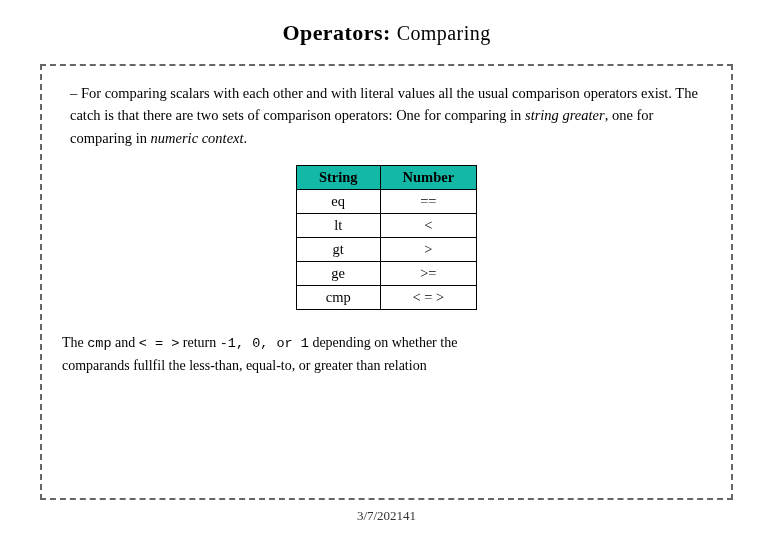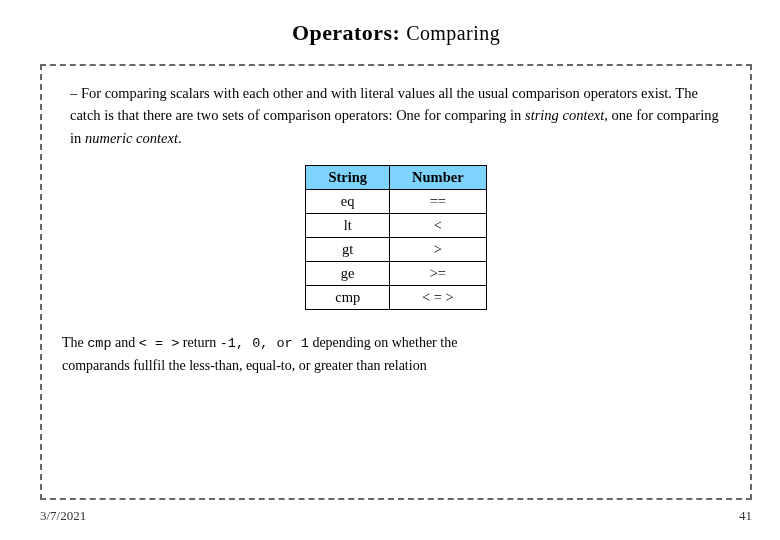--- a/index.html
+++ b/index.html
@@ -9,21 +9,21 @@
       background: #ffffff;
       font-family: 'Times New Roman', Times, serif;
       font-size: 15px;
       color: #000;
       overflow: hidden;
       position: relative;
     }
     .page {
       width: 780px;
       height: 540px;
-      padding: 20px 28px 16px 40px;
+      padding: 20px 47px 16px 40px;
       display: flex;
       flex-direction: column;
     }
     .page-title {
       text-align: center;
       font-size: 22px;
       font-weight: bold;
       margin-bottom: 18px;
       letter-spacing: 0.02em;
     }
@@ -57,34 +57,34 @@
       font-size: 14.5px;
     }
     .comparison-table th,
     .comparison-table td {
       border: 1px solid #000;
       padding: 3px 22px;
       text-align: center;
     }
     .comparison-table th {
       font-weight: bold;
-      background: #7dd3fc;
+      background: #14b8a6;
     }
     .footer-text {
       font-size: 14px;
       line-height: 1.55;
       margin-top: 2px;
     }
     .footer-text code, .inline-code {
       font-family: 'Courier New', Courier, monospace;
       font-size: 13.5px;
     }
     .page-footer {
       display: flex;
-      justify-content: space-between;
+      justify-content: center;
       align-items: center;
       padding-top: 8px;
       font-size: 13px;
       color: #333;
     }
   </style>
 </head>
 <body>
 
 <div class="page">
@@ -92,21 +92,21 @@
   <div class="page-title">
     <span>Operators:</span>
     <span class="colon-word"> </span>
     <span class="colon-word">Comparing</span>
   </div>
 
   <div class="content-box">
 
     <div class="description">
       <span>–</span>
-      <span>For comparing scalars with each other and with literal values all the usual comparison operators exist. The catch is that there are two sets of comparison operators: One for comparing in </span><em>string context</em><span>, one for comparing in </span><em>numeric context</em><span>.</span>
+      <span>For comparing scalars with each other and with literal values all the usual comparison operators exist. The catch is that there are two sets of comparison operators: One for comparing in </span><em>string greater</em><span>, one for comparing in </span><em>numeric context</em><span>.</span>
     </div>
 
     <div class="table-container">
       <table class="comparison-table">
         <thead>
           <tr>
             <th>String</th>
             <th>Number</th>
           </tr>
         </thead>

